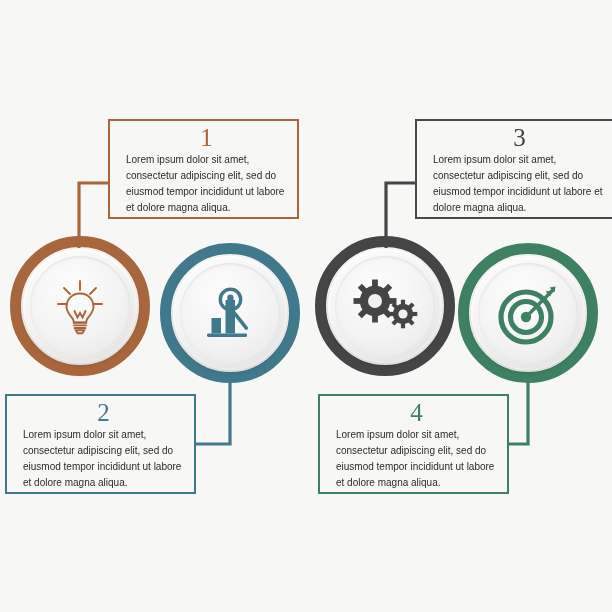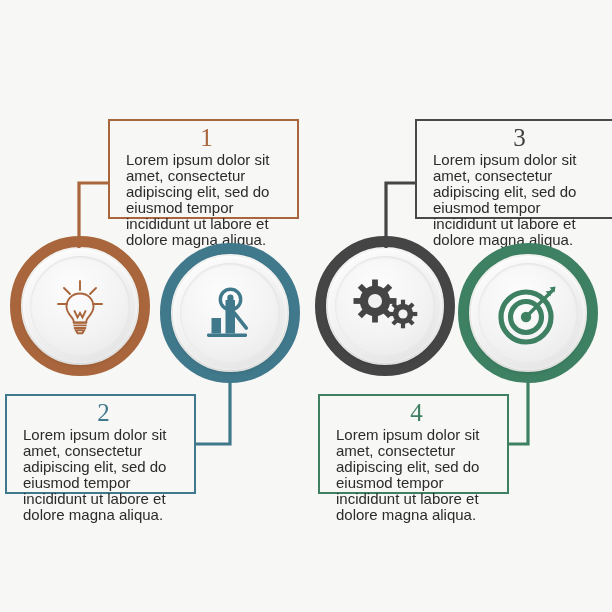--- a/index.html
+++ b/index.html
@@ -36,21 +36,21 @@
   }
   .box-num {
     text-align: center;
     font-size: 25px;
     line-height: 26px;
     font-weight: 400;
     font-family: "Liberation Serif", serif;
     margin: 0 0 1px 0;
   }
   .box-body {
-    font-size: 15px;
+    font-size: 10px;
     line-height: 16.1px;
     color: #2b2b2b;
     font-family: "Liberation Sans", sans-serif;
     white-space: pre-line;
     text-align: left;
   }
 
   #box1 { left: 108px; top: 119px;  width: 191px; height: 100px; border-color: #a9663c; }
   #box1 .box-num { color: #a9663c; }
 

